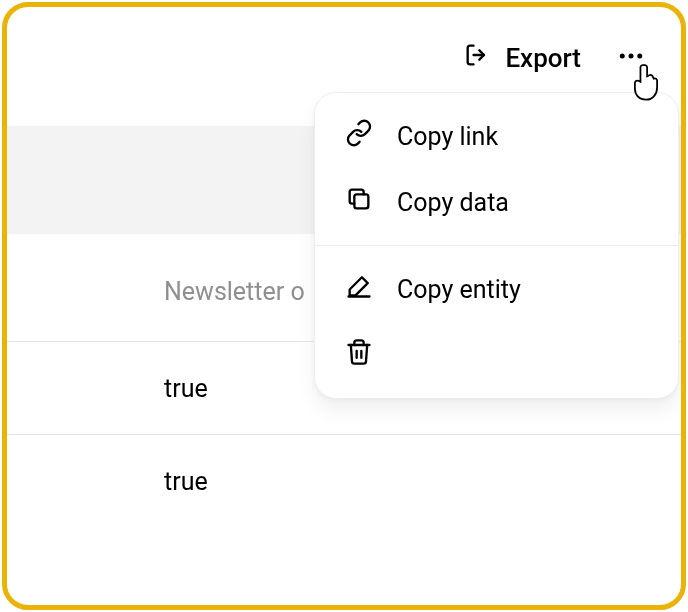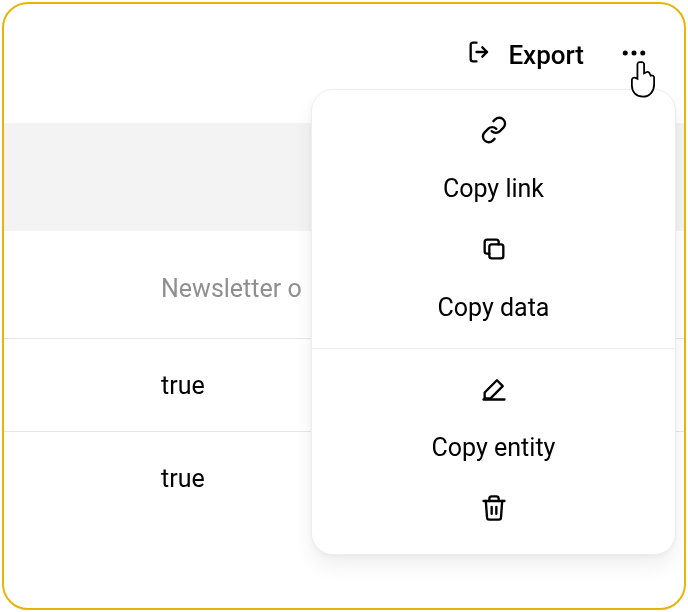--- a/index.html
+++ b/index.html
@@ -8,21 +8,21 @@
       width: 688px;
       height: 612px;
       background: #fff;
       position: relative;
       overflow: hidden;
     }
     .frame {
       width: 684px;
       height: 608px;
       margin: 2px;
-      border: 2px solid #eab308;
+      border: 5px solid #eab308;
       border-radius: 26px;
       overflow: hidden;
       position: relative;
       background: #fff;
     }
     .topbar {
       display: flex;
       justify-content: flex-end;
       align-items: center;
       padding: 22px 32px 0 0;
@@ -92,21 +92,20 @@
     .menu-section { padding: 10px 0; }
     .menu-divider { height: 1px; background: #ececec; }
     .menu-item {
       display: flex;
       align-items: center;
       gap: 24px;
       padding: 16px 30px;
       font-size: 25px;
       color: #000;
       cursor: pointer;
-      flex-direction: column;
     }
     .menu-item svg { width: 28px; height: 28px; flex-shrink: 0; }
     .cursor {
       position: absolute;
       top: 56px;
       left: 622px;
       z-index: 20;
       pointer-events: none;
     }
     .cursor svg { width: 34px; height: 40px; }

